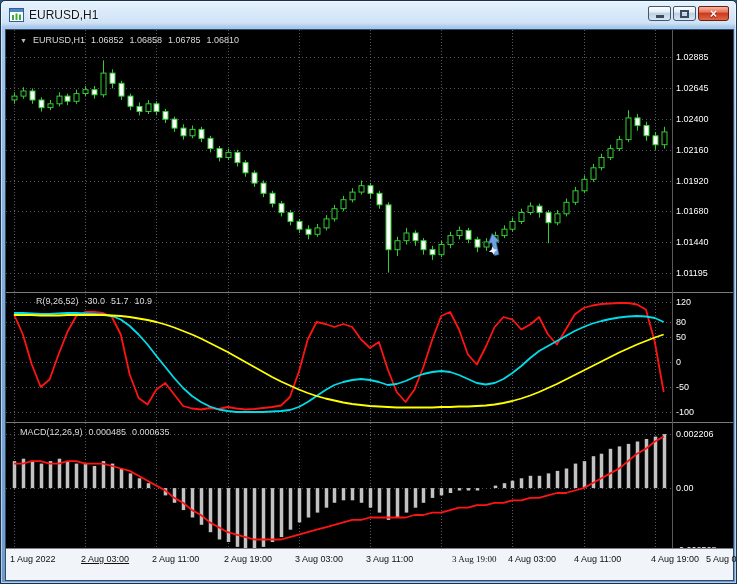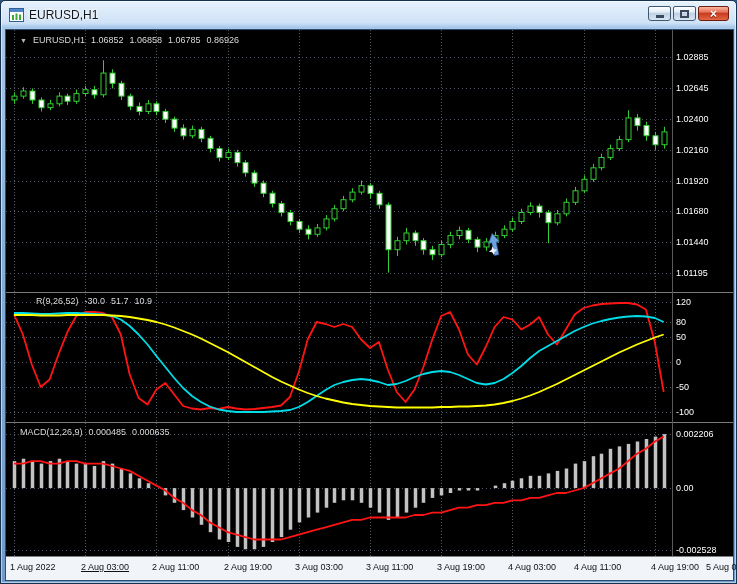--- a/index.html
+++ b/index.html
@@ -18,21 +18,21 @@
   .g-max{width:9px;height:8px;border:2px solid #394a5e;box-sizing:border-box;background:transparent;}
   .g-close{color:#fff;font-size:12px;font-weight:bold;line-height:1;text-shadow:0 1px 1px #6f1d0d;}
   .client{position:absolute;left:4px;top:28px;width:729px;height:552px;background:#000;border:1px solid #2d4d6e;box-sizing:border-box;}
   #chart-svg{position:absolute;left:0;top:0;}
   #chart-svg text{font-family:"Liberation Sans",sans-serif;font-size:9px;fill:#ffffff;}
   .hdr{position:absolute;display:flex;align-items:center;gap:6px;font-size:9px;color:#d9d9d9;pointer-events:none;}
   .hdr .toggle{color:#b8b8b8;font-size:7px;pointer-events:auto;}
   #hdr-main{left:14px;top:5px;}
   #hdr-r{left:14px;top:266px;margin-left:16px;}
   #hdr-macd{left:14px;top:397px;}
-  .time-axis{position:absolute;left:0;bottom:0;width:727px;height:24px;background:#f1f5fa;border-top:1px solid #7f7f7f;box-sizing:border-box;}
+  .time-axis{position:absolute;left:0;bottom:0;width:727px;height:32px;background:#f1f5fa;border-top:1px solid #7f7f7f;box-sizing:border-box;}
   .t-label{position:absolute;top:5px;font-size:9px;color:#101010;white-space:nowrap;}
 </style>
 </head>
 <body>
 
 <div class="window">
   <div class="titlebar">
     <svg class="win-icon" viewBox="0 0 15 14">
       <rect x="0.5" y="0.5" width="14" height="13" fill="#ffffff" stroke="#2f5f96"></rect>
       <rect x="1" y="1" width="13" height="3" fill="#4f86c6"></rect>
@@ -344,41 +344,41 @@
           <text x="670" y="523.0" fill="#ffffff">-0.002528</text>
         </g>
       </svg>
 
     <div class="hdr" id="hdr-main">
       <span class="toggle">▼</span>
       <span>EURUSD,H1</span>
       <span>1.06852</span>
       <span>1.06858</span>
       <span>1.06785</span>
-      <span>0.86926</span>
+      <span>1.06810</span>
     </div>
     <div class="hdr" id="hdr-r">
       <span>R(9,26,52)</span>
       <span>-30.0</span>
       <span>51.7</span>
       <span>10.9</span>
     </div>
     <div class="hdr" id="hdr-macd">
       <span>MACD(12,26,9)</span>
       <span>0.000485</span>
       <span>0.000635</span>
     </div>
 
     <div class="time-axis" id="time-axis">
         <div class="t-label" style="left: 4px;">1 Aug 2022</div>
         <div class="t-label" style="left: 75px; text-decoration: underline;">2 Aug 03:00</div>
         <div class="t-label" style="left: 146px;">2 Aug 11:00</div>
         <div class="t-label" style="left: 218px;">2 Aug 19:00</div>
         <div class="t-label" style="left: 289px;">3 Aug 03:00</div>
         <div class="t-label" style="left: 360px;">3 Aug 11:00</div>
-        <div class="t-label" style="left: 431px;">3 Aug 19:00</div>
+        <div class="t-label" style="left: 446px; font-family: Liberation Serif, serif;">3 Aug 19:00</div>
         <div class="t-label" style="left: 502px;">4 Aug 03:00</div>
         <div class="t-label" style="left: 568px;">4 Aug 11:00</div>
         <div class="t-label" style="left: 645px;">4 Aug 19:00</div>
         <div class="t-label" style="left: 680px; margin-left: 20px;">5 Aug 03:00</div>
       </div>
   </div>
 </div>
 
 </body></html>

